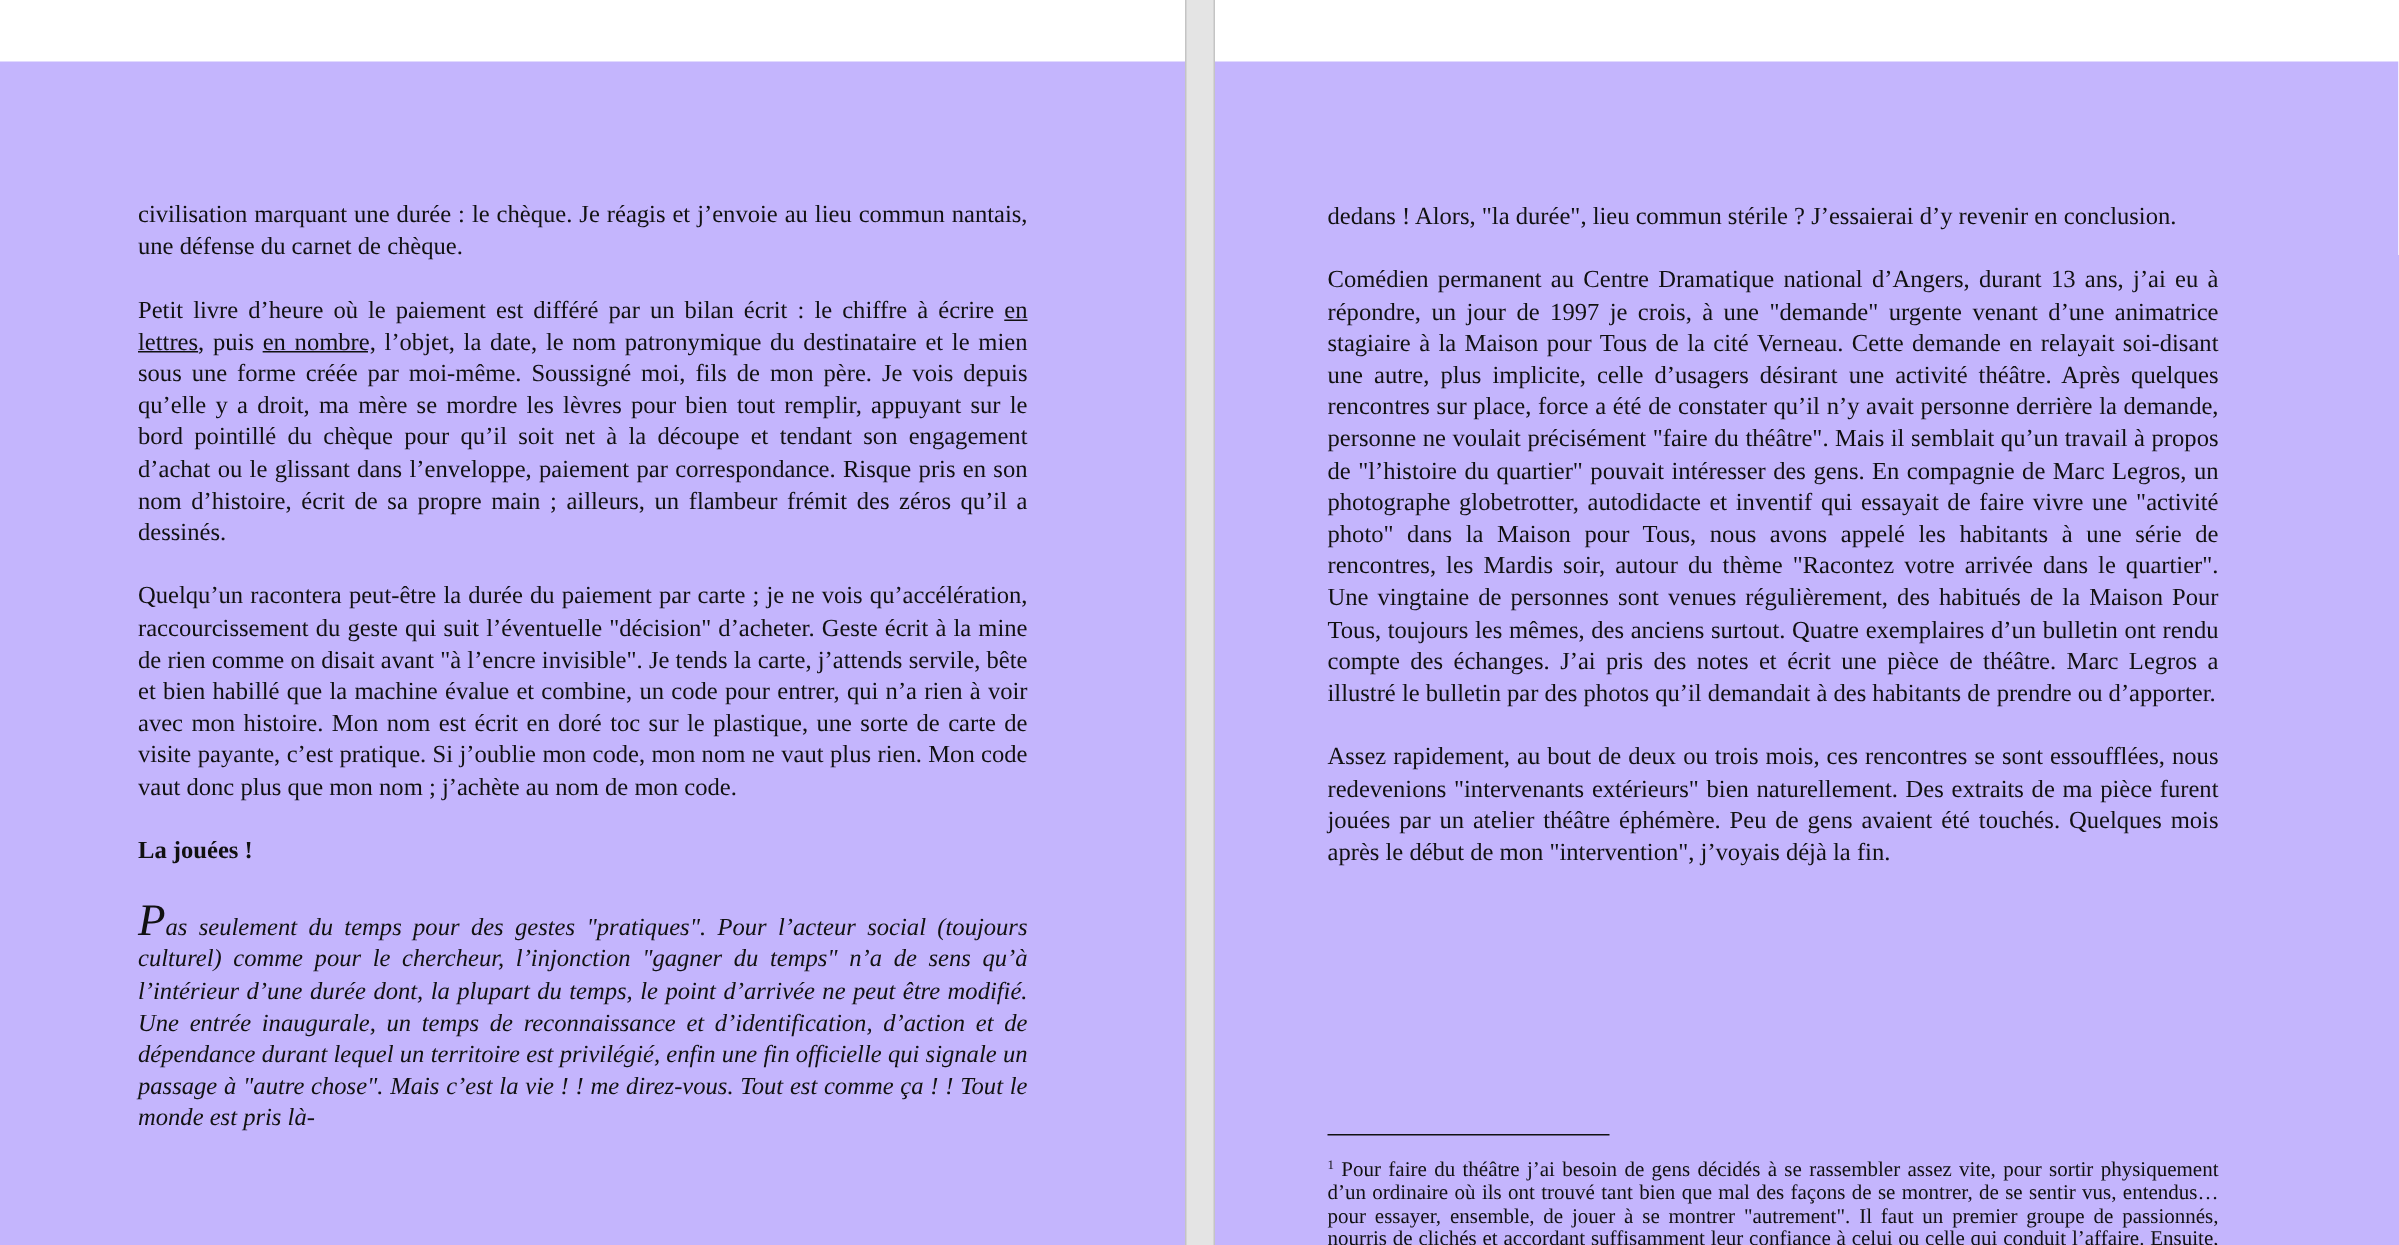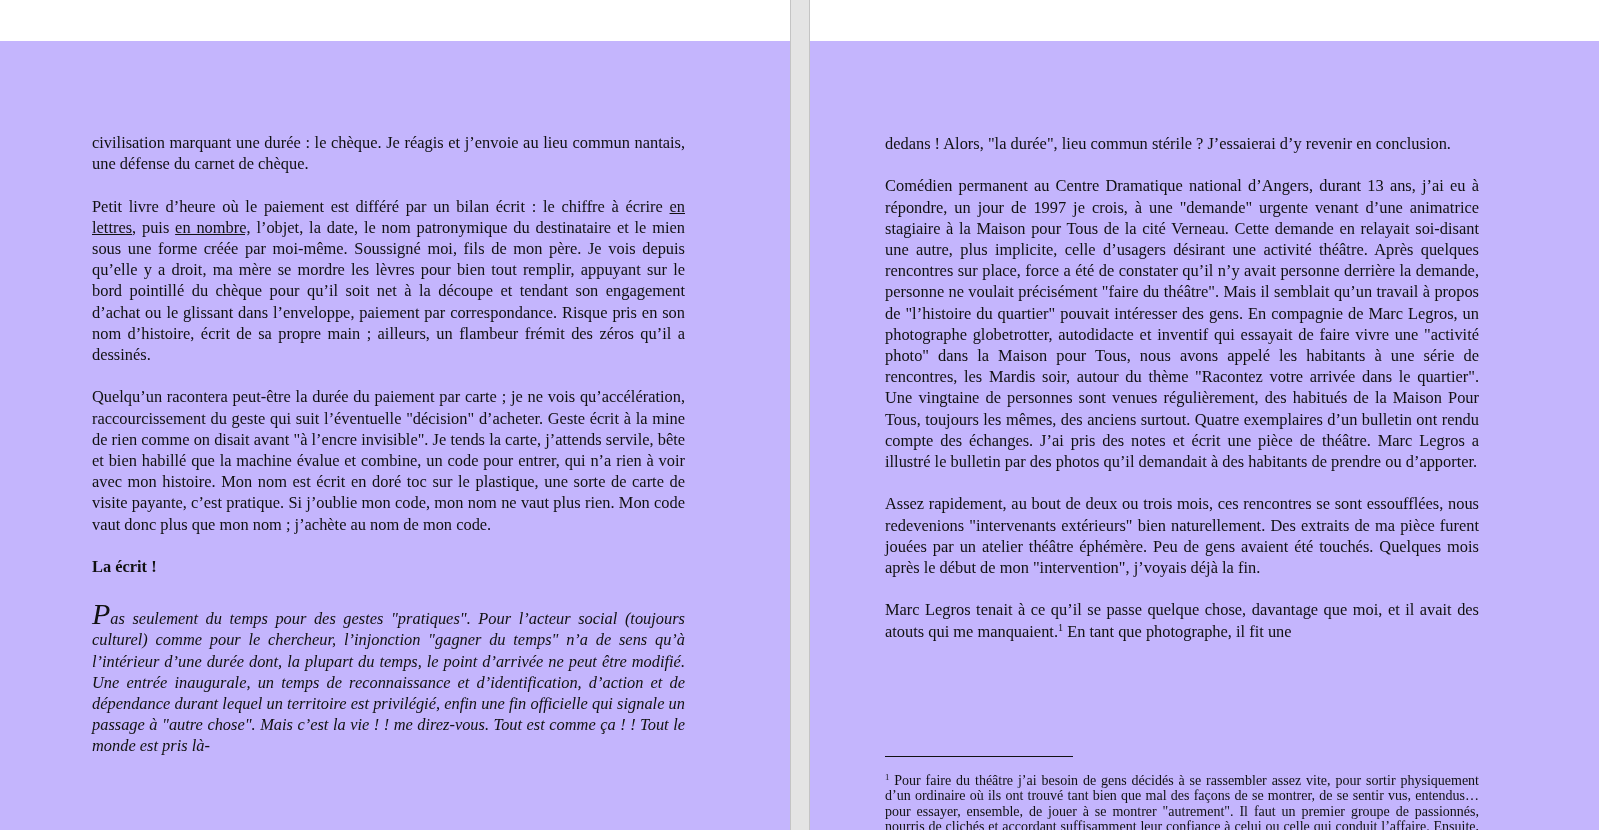--- a/index.html
+++ b/index.html
@@ -82,37 +82,36 @@
 <div class="viewport">
 
   <div class="page page-left">
     <div class="text-block left-text">
       <p class="para">civilisation marquant une durée : le chèque. Je réagis et j’envoie au lieu commun nantais, une défense du carnet de chèque.</p>
 
       <p class="para"><span>Petit livre d’heure où le paiement est différé par un bilan écrit : le chiffre à écrire </span><span class="underline">en lettres</span><span>, puis </span><span class="underline">en nombre,</span><span> l’objet, la date, le nom patronymique du destinataire et le mien sous une forme créée par moi-même. Soussigné moi, fils de mon père. Je vois depuis qu’elle y a droit, ma mère se mordre les lèvres pour bien tout remplir, appuyant sur le bord pointillé du chèque pour qu’il soit net à la découpe et tendant son engagement d’achat ou le glissant dans l’enveloppe, paiement par correspondance. Risque pris en son nom d’histoire, écrit de sa propre main ; ailleurs, un flambeur frémit des zéros qu’il a dessinés.</span></p>
 
       <p class="para">Quelqu’un racontera peut-être la durée du paiement par carte ; je ne vois qu’accélération, raccourcissement du geste qui suit l’éventuelle "décision" d’acheter. Geste écrit à la mine de rien comme on disait avant "à l’encre invisible". Je tends la carte, j’attends servile, bête et bien habillé que la machine évalue et combine, un code pour entrer, qui n’a rien à voir avec mon histoire. Mon nom est écrit en doré toc sur le plastique, une sorte de carte de visite payante, c’est pratique. Si j’oublie mon code, mon nom ne vaut plus rien. Mon code vaut donc plus que mon nom ; j’achète au nom de mon code.</p>
 
-      <p class="heading">La écrit !</p>
+      <p class="heading">La jouées !</p>
 
       <p class="para para-dropcap"><span class="dropcap">P</span><span>as seulement du temps pour des gestes "pratiques". Pour l’acteur social (toujours culturel) comme pour le chercheur, l’injonction "gagner du temps" n’a de sens qu’à l’intérieur d’une durée dont, la plupart du temps, le point d’arrivée ne peut être modifié. Une entrée inaugurale, un temps de reconnaissance et d’identification, d’action et de dépendance durant lequel un territoire est privilégié, enfin une fin officielle qui signale un passage à "autre chose". Mais c’est la vie ! ! me direz-vous. Tout est comme ça ! ! Tout le monde est pris là-</span></p>
     </div>
   </div>
 
   <div class="divider"></div>
 
   <div class="page page-right">
     <div class="text-block right-text">
       <p class="para">dedans ! Alors, "la durée", lieu commun stérile ? J’essaierai d’y revenir en conclusion.</p>
 
       <p class="para">Comédien permanent au Centre Dramatique national d’Angers, durant 13 ans, j’ai eu à répondre, un jour de 1997 je crois, à une "demande" urgente venant d’une animatrice stagiaire à la Maison pour Tous de la cité Verneau. Cette demande en relayait soi-disant une autre, plus implicite, celle d’usagers désirant une activité théâtre. Après quelques rencontres sur place, force a été de constater qu’il n’y avait personne derrière la demande, personne ne voulait précisément "faire du théâtre". Mais il semblait qu’un travail à propos de "l’histoire du quartier" pouvait intéresser des gens. En compagnie de Marc Legros, un photographe globetrotter, autodidacte et inventif qui essayait de faire vivre une "activité photo" dans la Maison pour Tous, nous avons appelé les habitants à une série de rencontres, les Mardis soir, autour du thème "Racontez votre arrivée dans le quartier". Une vingtaine de personnes sont venues régulièrement, des habitués de la Maison Pour Tous, toujours les mêmes, des anciens surtout. Quatre exemplaires d’un bulletin ont rendu compte des échanges. J’ai pris des notes et écrit une pièce de théâtre. Marc Legros a illustré le bulletin par des photos qu’il demandait à des habitants de prendre ou d’apporter.</p>
 
       <p class="para">Assez rapidement, au bout de deux ou trois mois, ces rencontres se sont essoufflées, nous redevenions "intervenants extérieurs" bien naturellement. Des extraits de ma pièce furent jouées par un atelier théâtre éphémère. Peu de gens avaient été touchés.  Quelques mois après le début de mon "intervention", j’voyais déjà la fin.</p>
 
-      <p class="para"><span>Marc Legros tenait à ce qu’il se passe quelque chose, davantage que moi, et il avait des atouts qui me manquaient.</span><sup>1</sup><span> En tant que photographe, il fit une</span></p>
     </div>
 
     <div class="footnote-sep"></div>
 
     <div class="footnote"><sup>1</sup><span> Pour faire du théâtre j’ai besoin de gens décidés à se rassembler assez vite, pour sortir physiquement d’un ordinaire où ils ont trouvé tant bien que mal des façons de se montrer, de se sentir vus, entendus… pour essayer, ensemble, de jouer à se montrer "autrement". Il faut un premier groupe de passionnés, nourris de clichés et accordant suffisamment leur confiance à celui ou celle qui conduit l’affaire. Ensuite, le temps, le talent humain et</span></div>
   </div>
 
 </div>
 
 </body></html>

